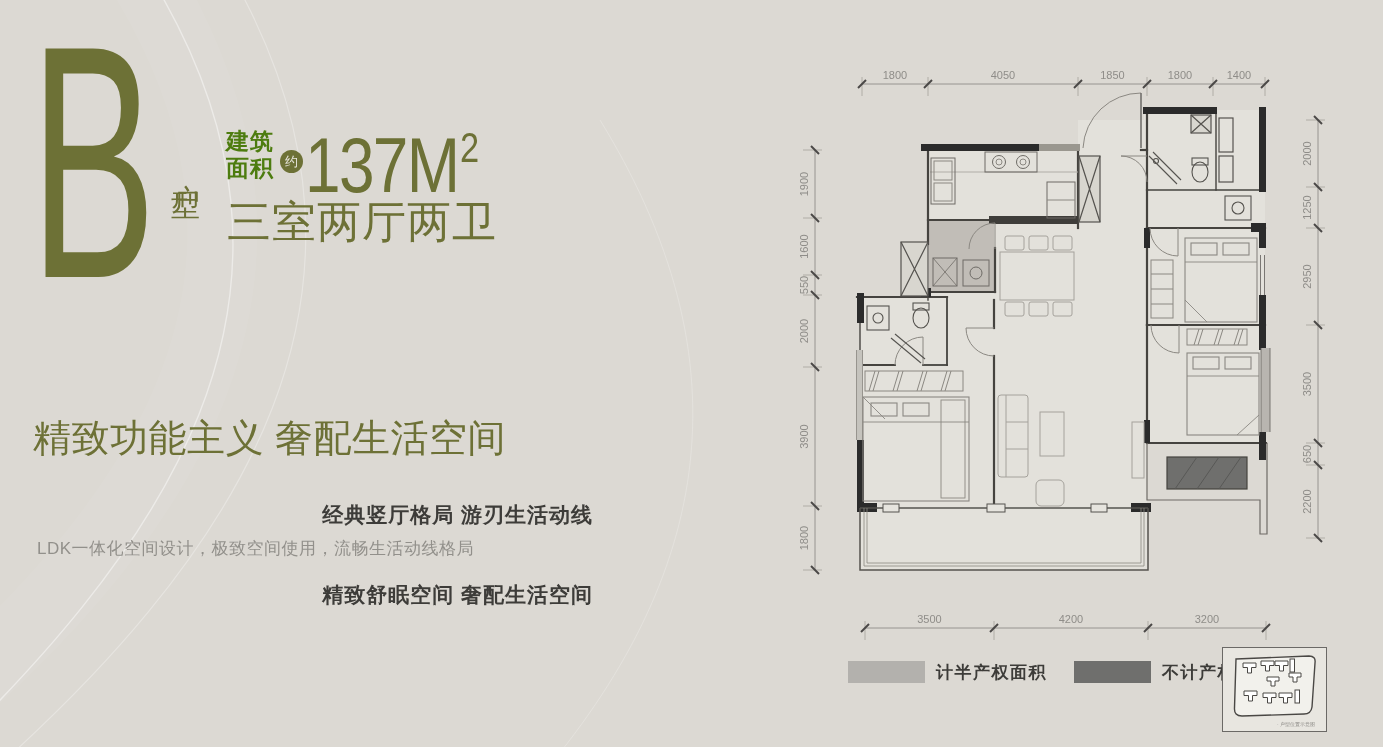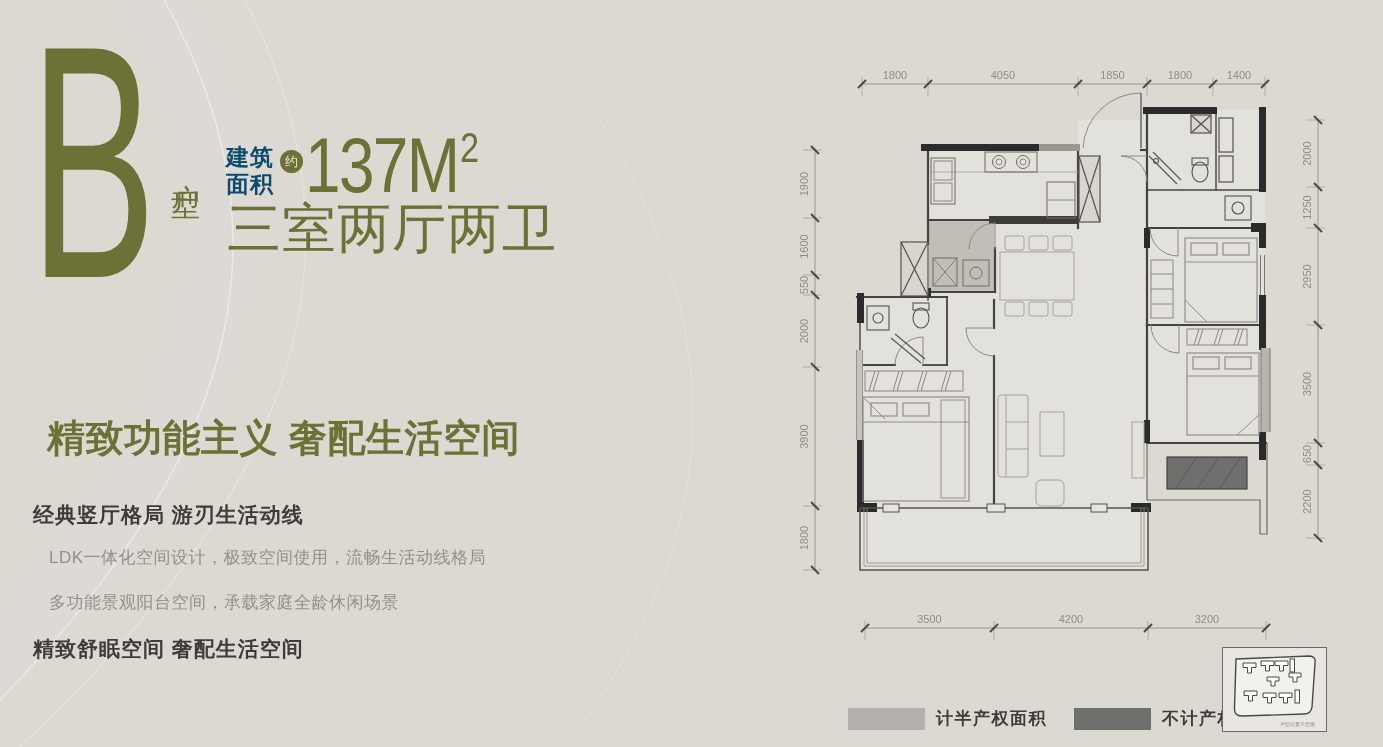--- a/index.html
+++ b/index.html
@@ -5,40 +5,40 @@
   html,body{margin:0;padding:0;}
   #page{position:relative;width:1383px;height:747px;overflow:hidden;
         background:#dcd9d3;font-family:"Liberation Sans",sans-serif;color:#3d3c39;}
   svg text{font-family:"Liberation Sans",sans-serif;}
 
   
   .unit-letter{position:absolute;left:30px;top:26px;font-size:332px;line-height:.82;
     color:#6d7136;transform:scaleX(.57);transform-origin:0 0;font-weight:400;}
   .unit-type{position:absolute;left:166px;top:161px;writing-mode:vertical-rl;text-orientation:upright;
     font-size:29px;letter-spacing:7px;color:#6d7136;font-weight:500;}
-  .area-prefix{position:absolute;left:226px;top:144px;font-size:23px;line-height:1.16;
-    color:#0c4a6e;font-weight:700;letter-spacing:1px;}
+  .area-prefix{position:absolute;left:226px;top:128px;font-size:23px;line-height:1.16;
+    color:#4d7c0f;font-weight:700;letter-spacing:1px;}
   .approx-badge{position:absolute;left:280px;top:150px;width:23px;height:23px;border-radius:50%;
     background:#6d7136;color:#e9e7df;font-size:13px;display:flex;align-items:center;justify-content:center;}
   .area-value{position:absolute;left:305px;top:120px;font-size:78px;color:#6d7136;
     transform:scaleX(.82);transform-origin:0 0;letter-spacing:-2px;white-space:nowrap;}
   .area-value .sup{font-size:42px;position:relative;top:-30px;left:2px;}
-  .layout-desc{position:absolute;left:227px;top:193px;font-size:54px;color:#6d7136;
+  .layout-desc{position:absolute;left:227px;top:193px;font-size:44px;color:#6d7136;
     font-weight:500;letter-spacing:1px;white-space:nowrap;}
 
-  .headline{position:absolute;left:47px;top:413px;font-size:38px;font-weight:700;
+  .headline{position:absolute;left:33px;top:413px;font-size:38px;font-weight:400;
     color:#6d7136;letter-spacing:.5px;white-space:nowrap;}
 
   #features{position:absolute;left:33px;top:501px;width:560px;}
   .feature{margin-bottom:20px;}
-  .feature-title{margin:0 0 7px 0;font-size:21px;font-weight:700;color:#3d3c39;letter-spacing:1px;}
-  .feature-line{margin:16px;font-size:17px;color:#92908b;line-height:1.48;letter-spacing:.5px;}
+  .feature-title{margin:0 0 7px 0;font-size:21px;font-weight:700;color:#3d3c39;letter-spacing:1px;text-align:right;}
+  .feature-line{margin:4px;font-size:17px;color:#92908b;line-height:1.48;letter-spacing:.5px;}
 
   
-  #legend{position:absolute;left:828px;top:707px;display:flex;align-items:center;padding-left:20px;}
+  #legend{position:absolute;left:828px;top:661px;display:flex;padding-left:20px;}
   .legend-swatch{width:77px;height:22px;margin-right:11px;flex:none;}
   .legend-label{font-size:17px;font-weight:700;color:#3d3c39;letter-spacing:1.5px;margin-right:27px;white-space:nowrap;}
 
   #plan{position:absolute;left:795px;top:60px;}
   #minimap{position:absolute;left:1221px;top:646px;}
   #bg-swirls{position:absolute;left:0;top:0;}
 </style>
 </head>
 <body>
 
@@ -62,21 +62,20 @@
   <div class="layout-desc">三室两厅两卫</div>
 
   <div class="headline">精致功能主义 奢配生活空间</div>
 
   <div id="features">
       <div class="feature">
         <h3 class="feature-title">经典竖厅格局 游刃生活动线</h3>
         <p class="feature-line">LDK一体化空间设计，极致空间使用，流畅生活动线格局</p>
       </div>
       <div class="feature">
-        <p class="feature-line">多功能景观阳台空间，承载家庭全龄休闲场景</p>
       </div>
       <div class="feature">
         <h3 class="feature-title">精致舒眠空间 奢配生活空间</h3>
       </div>
     </div>
 
   <svg id="plan" width="560" height="600" viewBox="0 0 560 600">
 
     <g fill="#e3e1db">
       <rect x="133" y="88" width="150" height="144"></rect>

